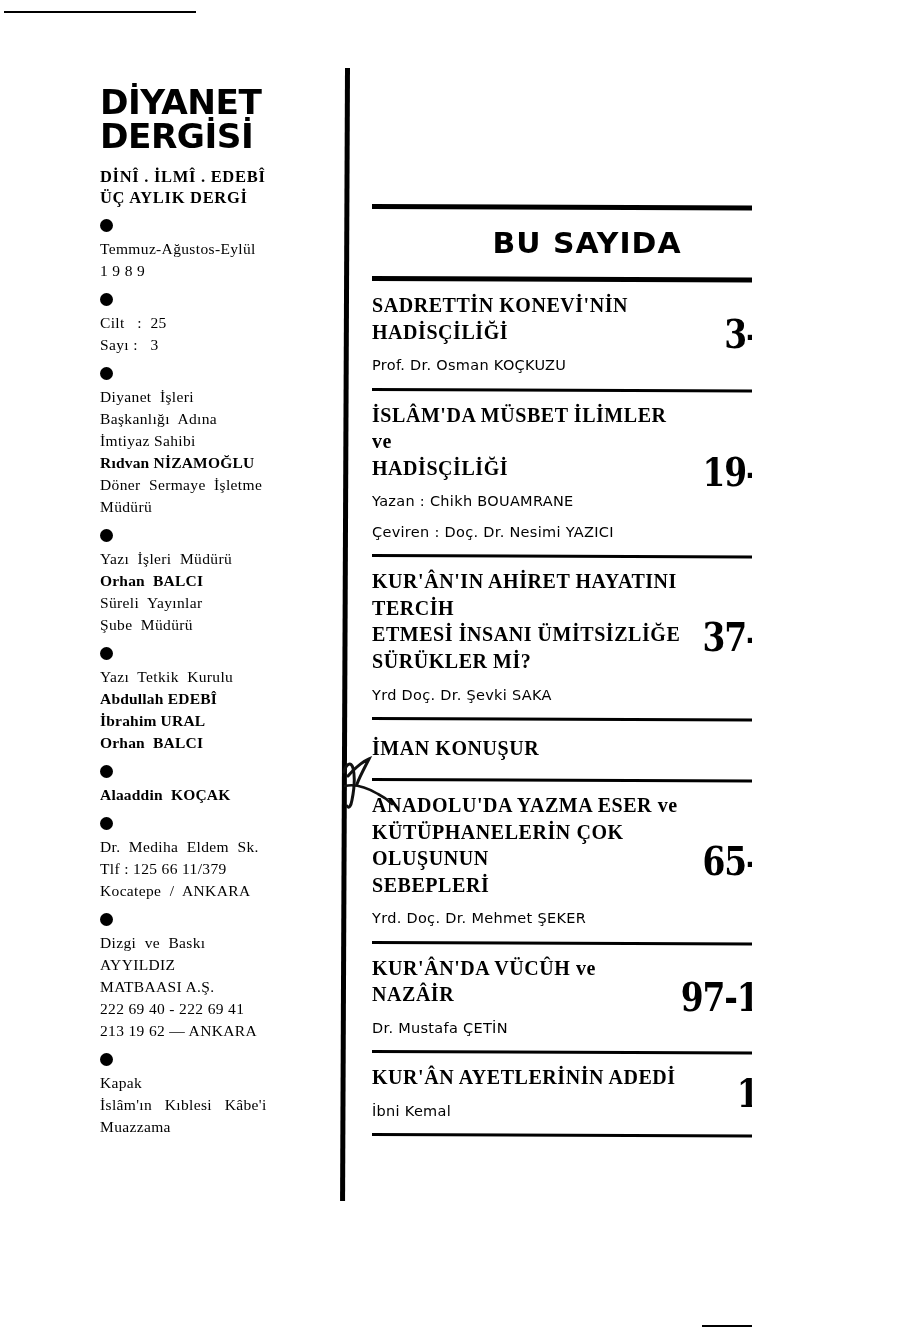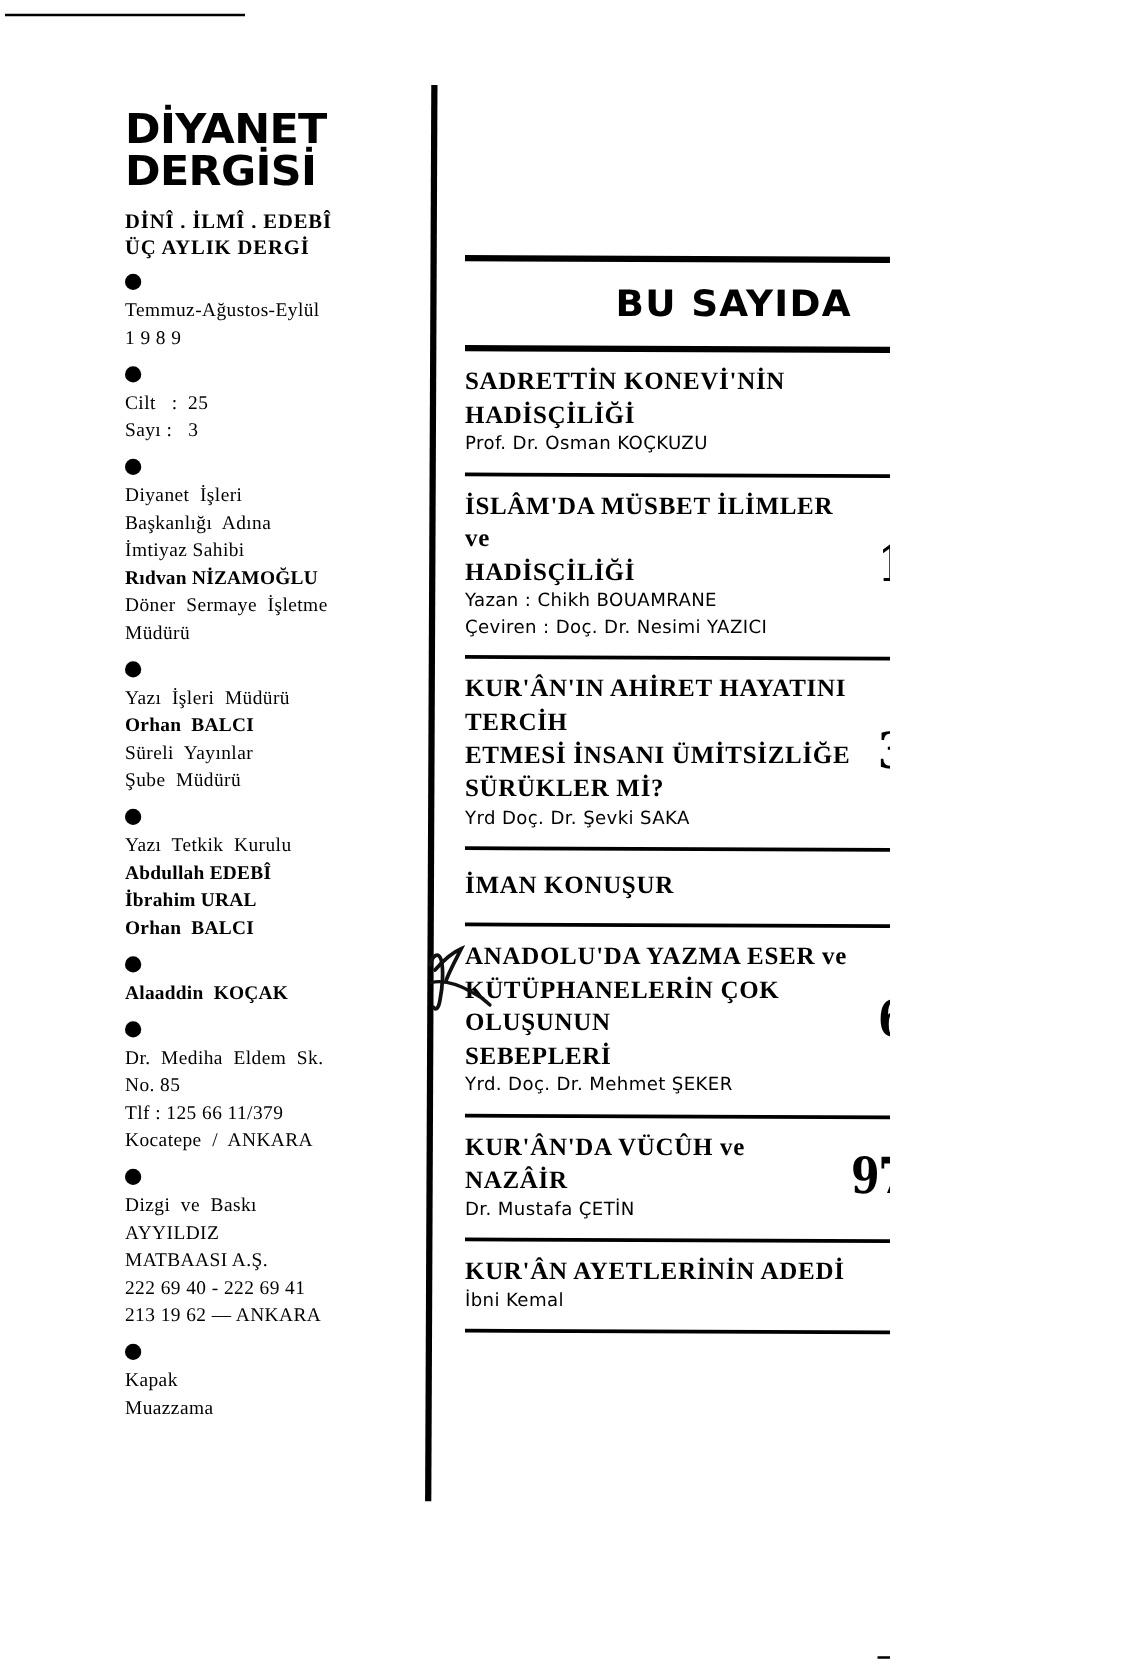--- a/index.html
+++ b/index.html
@@ -12,20 +12,21 @@
     font-family: "Liberation Serif", serif;
     color: #000000;
   }
 
   .page {
     position: relative;
     width: 712px;
     height: 1337px;
     overflow: hidden;
     background: #ffffff;
+    padding-left: 40px;
   }
 
   
   .scan-artifact {
     position: absolute;
     background: #000;
     height: 2px;
   }
   .artifact-top { left: 4px; top: 11px; width: 192px; }
   .artifact-bottom { left: 702px; top: 1325px; width: 196px; }
@@ -141,21 +142,21 @@
     font-size: 20px;
     line-height: 1.33;
     letter-spacing: 0.55px;
   }
   .toc-author {
     font-family: "DejaVu Sans", sans-serif;
     font-weight: 400;
     font-size: 14.5px;
     line-height: 1.34;
     letter-spacing: 0.3px;
-    margin-top: 1px;
+    margin-top: 11px;
   }
   .toc-pages {
     flex: 0 0 auto;
     font-family: "DejaVu Serif", serif;
     font-weight: 700;
     font-size: 35px;
     line-height: 1;
     letter-spacing: -1.2px;
     text-align: right;
     min-width: 108px;
@@ -227,35 +228,35 @@
           <div class="imprint-line bold">İbrahim URAL</div>
           <div class="imprint-line bold">Orhan  BALCI</div>
         </div>
         <div class="imprint-block">
           <span class="bullet"></span>
           <div class="imprint-line bold">Alaaddin  KOÇAK</div>
         </div>
         <div class="imprint-block">
           <span class="bullet"></span>
           <div class="imprint-line">Dr.  Mediha  Eldem  Sk.</div>
-          <div class="imprint-line">No. 85</div>
           <div class="imprint-line">Tlf : 125 66 11/379</div>
           <div class="imprint-line">Kocatepe  /  ANKARA</div>
         </div>
         <div class="imprint-block">
           <span class="bullet"></span>
           <div class="imprint-line">Dizgi  ve  Baskı</div>
           <div class="imprint-line">AYYILDIZ</div>
           <div class="imprint-line">MATBAASI A.Ş.</div>
           <div class="imprint-line">222 69 40 - 222 69 41</div>
           <div class="imprint-line">213 19 62 — ANKARA</div>
         </div>
         <div class="imprint-block">
           <span class="bullet"></span>
           <div class="imprint-line">Kapak</div>
+          <div class="imprint-line">İslâm'ın   Kıblesi   Kâbe'i</div>
           <div class="imprint-line">Muazzama</div>
         </div>
       </div>
   </div>
 
   <div class="toc-col">
     <div class="rule"></div>
     <div class="toc-heading">BU SAYIDA</div>
     <div class="rule"></div>
     <div id="toc-entries">

